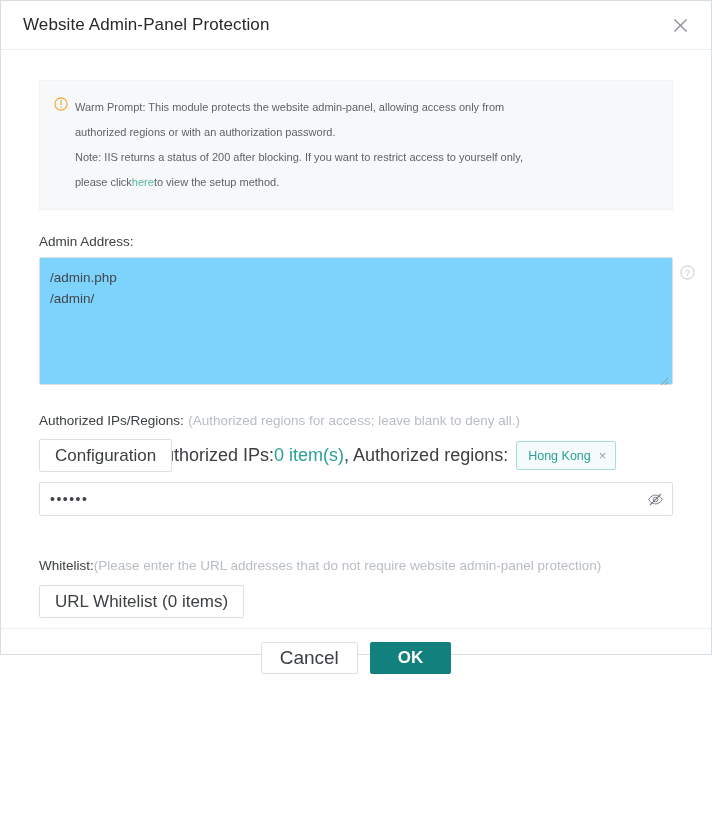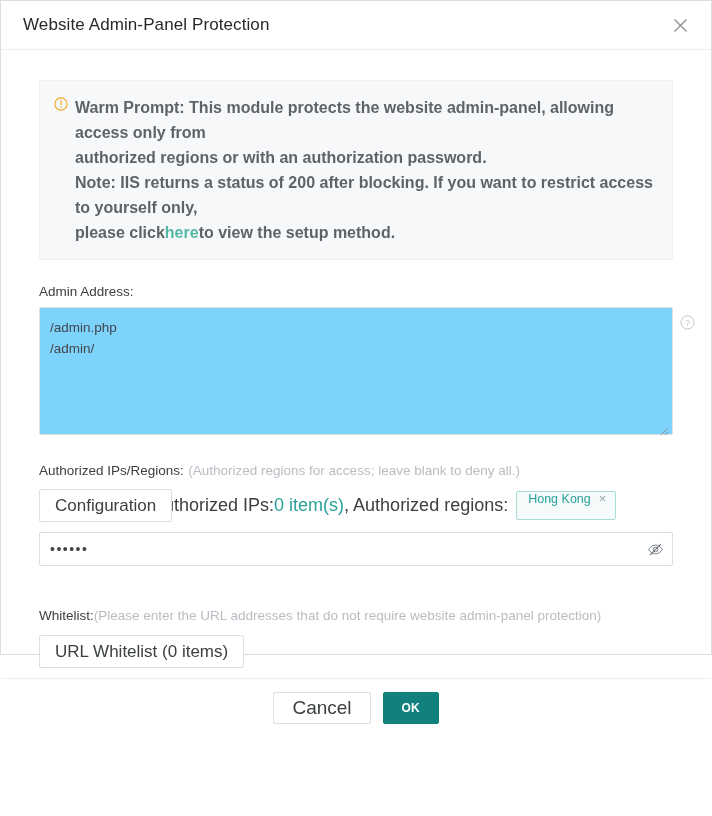--- a/index.html
+++ b/index.html
@@ -76,24 +76,23 @@
     padding: 14px 16px 14px 14px;
     margin: 0 16px 0 16px;
     display: flex;
     align-items: flex-start;
   }
   .prompt-icon {
     flex: 0 0 auto;
     margin: 2px 7px 0 0;
   }
   .prompt-text {
-    font-size: 16px;
+    font-size: 11px;
     line-height: 25px;
     color: #5f6368;
-    font-weight: bold;
   }
   .prompt-text .nowrapline { display: block; }
   .link-here {
     color: #53b8a5;
     cursor: pointer;
   }
 
   
   .field-label {
     font-size: 13.5px;
@@ -185,21 +184,21 @@
     white-space: nowrap;
     z-index: 1;
   }
   .auth-inline-text {
     font-size: 18px;
     color: #3c4043;
   }
   .count-accent { color: #2aa198; }
   .region-tag {
     display: inline-flex;
-    align-items: flex-start;
+    align-items: center;
     height: 29px;
     padding: 0 9px 0 11px;
     margin-left: 8px;
     background: #f4fbfa;
     border: 1px solid #a8ddd5;
     border-radius: 2px;
     box-sizing: border-box;
     font-size: 12.5px;
     color: #2aa198;
     cursor: default;
@@ -277,26 +276,26 @@
     border: 1px solid #dcdfe3;
     border-radius: 2px;
     font-family: "Liberation Sans", sans-serif;
     font-size: 19px;
     color: #3c4043;
     cursor: pointer;
   }
   .btn-ok {
     height: 32px;
     min-width: 56px;
-    padding: 0 18px;
+    padding: 0 27px;
     background: #12807c;
     border: 1px solid #12807c;
     border-radius: 2px;
     font-family: "Liberation Sans", sans-serif;
-    font-size: 12px;
+    font-size: 17px;
     font-weight: bold;
     color: #ffffff;
     cursor: pointer;
   }
 </style>
 </head>
 <body>
 
 <div class="dialog">
 

